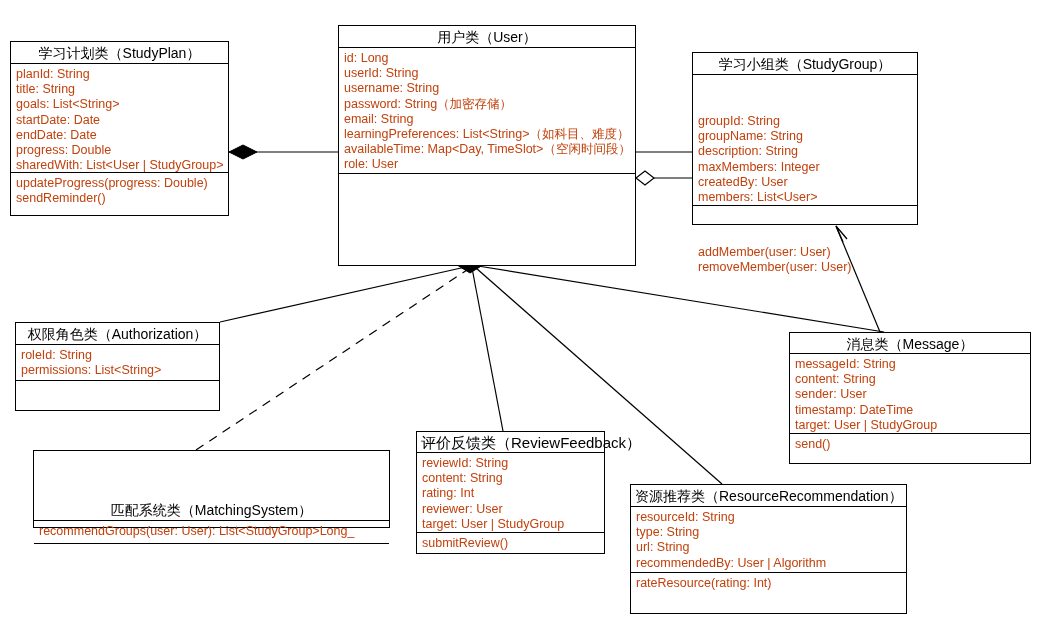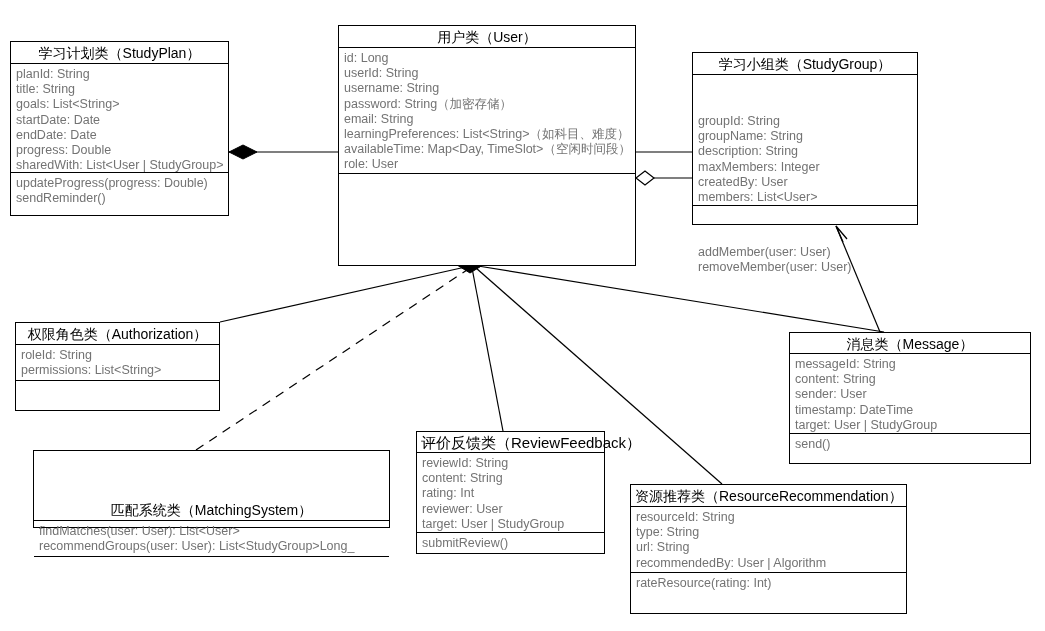--- a/index.html
+++ b/index.html
@@ -51,21 +51,21 @@
   .cls-ops {
     box-sizing: border-box;
     padding: 3px 5px 4px 5px;
     color: #000000;
     flex: 1 1 auto;
   }
   .line {
     font-size: 12.5px;
     line-height: 15.2px;
     white-space: nowrap;
-    color: #737373;
+    color: #c2410c;
   }
   .empty-compartment {
     min-height: 26px;
   }
 </style>
 </head>
 <body>
 
 <div id="canvas">
 
@@ -166,21 +166,20 @@
     <div class="cls-attrs" style="height:36px;">
       <div class="line">roleId: String</div>
       <div class="line">permissions: List&lt;String&gt;</div>
     </div>
     <div class="cls-ops empty-compartment"></div>
   </div>
 
   <div class="uml-class" style="left:33px; top:450px; width:357px; height:78px;">
     <div class="cls-title" style="height:22px;margin-top:48px;">匹配系统类（MatchingSystem）</div>
     <div class="cls-attrs" style="height:36px;">
-      <div class="line">findMatches(user: User): List&lt;User&gt;</div>
       <div class="line">recommendGroups(user: User): List&lt;StudyGroup&gt;Long_</div>
     </div>
     <div class="cls-ops empty-compartment"></div>
   </div>
 
   <div class="uml-class" style="left:416px; top:431px; width:189px; height:123px;">
     <div class="cls-title" style="height:21px; font-size:15px;">评价反馈类（ReviewFeedback）</div>
     <div class="cls-attrs" style="height:80px;">
       <div class="line">reviewId: String</div>
       <div class="line">content: String</div>

